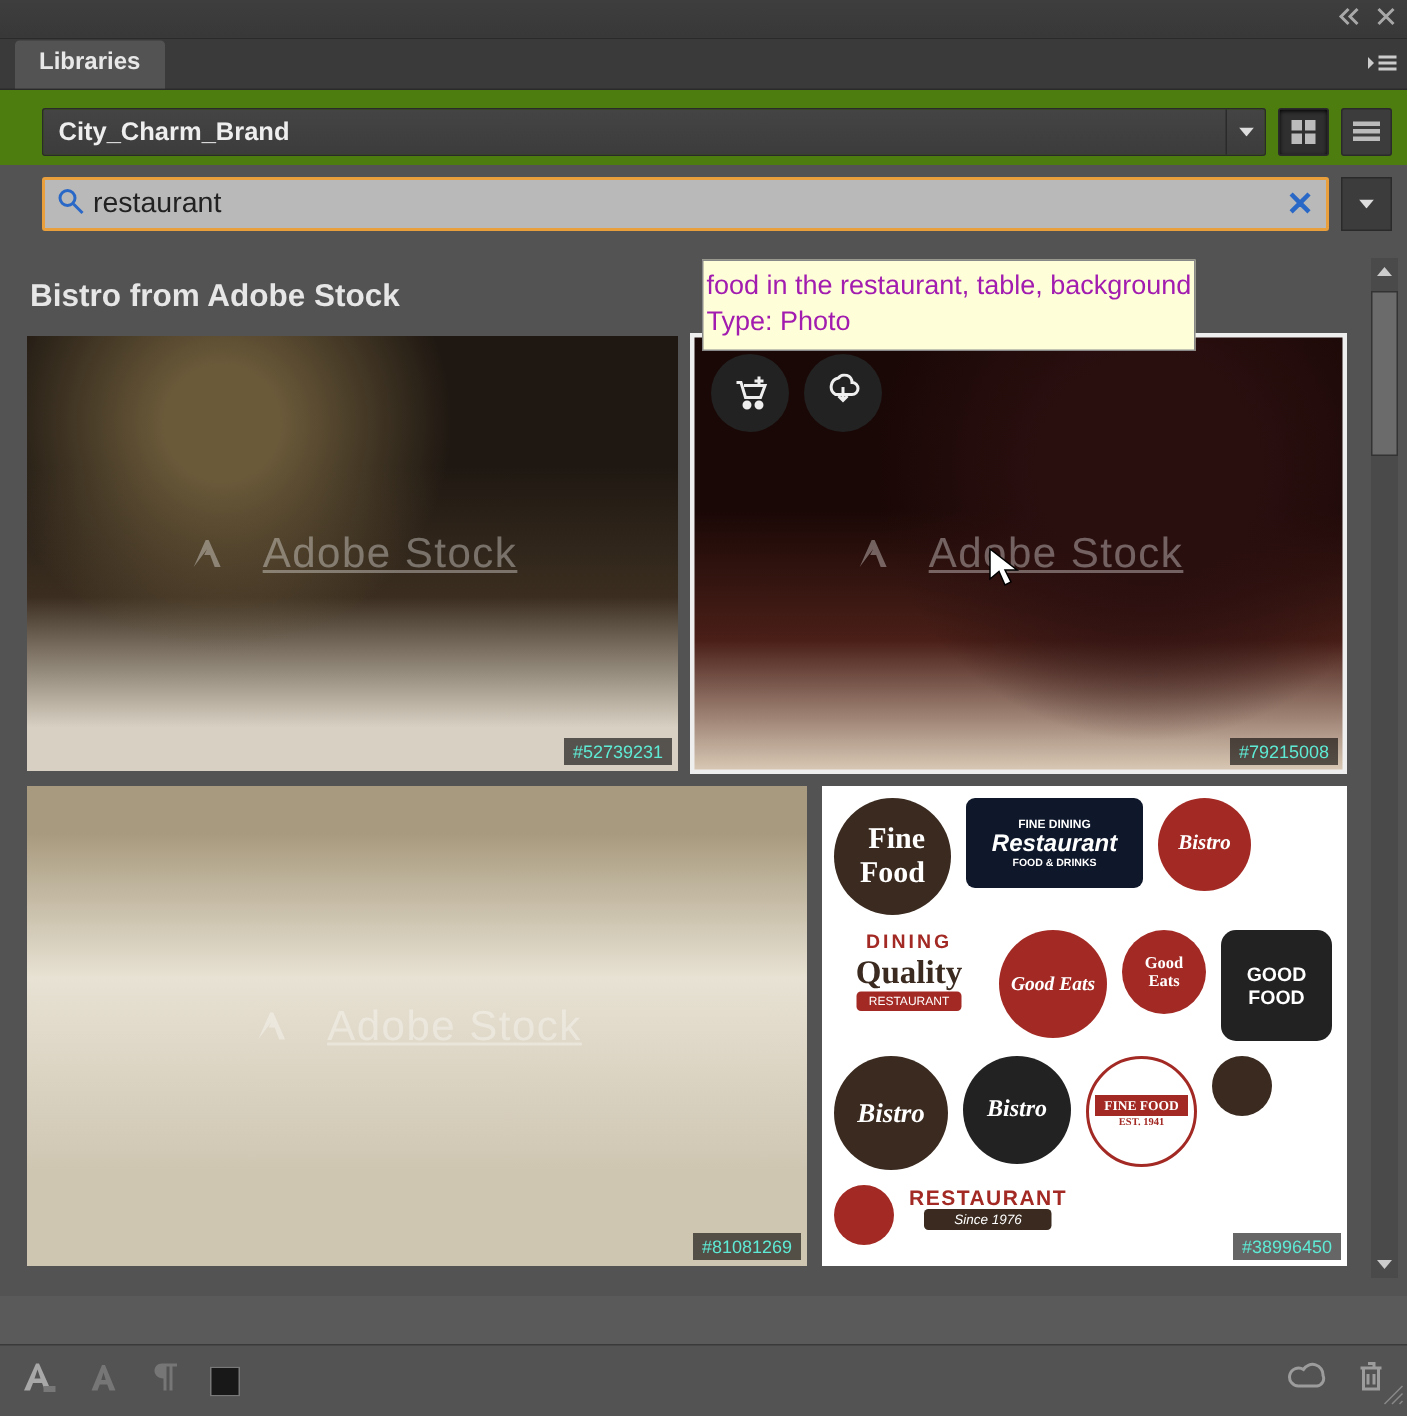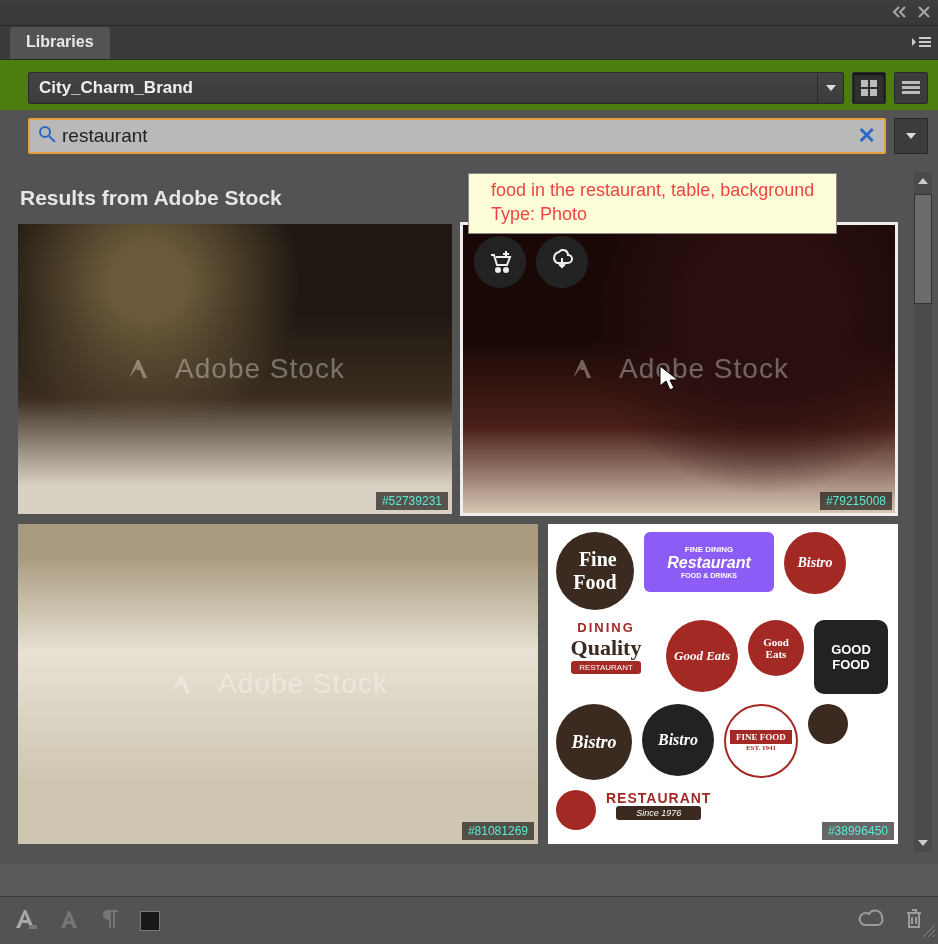--- a/index.html
+++ b/index.html
@@ -151,21 +151,21 @@
   }
   .watermark {
     position: absolute;
     left: 50%; top: 50%;
     transform: translate(-50%,-50%);
     color: rgba(255,255,255,.35);
     font-size: 28px;
     font-weight: 400;
     letter-spacing: 1px;
     white-space: nowrap;
-    display:flex; align-items:center; gap:24px;
+    display:flex; align-items:center; gap:24px;text-decoration:underline;
   }
   .id-badge {
     position: absolute;
     right: 4px; bottom: 4px;
     background: rgba(0,0,0,.6);
     color: #5eead4;
     font-size: 12px;
     padding: 2px 6px;
   }
   .hover-actions {
@@ -177,23 +177,23 @@
     width: 52px; height: 52px;
     border-radius: 50%;
     background: #222;
     display:flex;align-items:center;justify-content:center;
   }
   .tooltip {
     position: absolute;
     left: 468px; top: 9px;
     background: #feffd9;
     border: 1px solid #888;
-    padding: 4px 22px 6px;
+    padding: 4px 2px 6px;
     font-size: 18px;
-    color: #ef4444;
+    color: #a21caf;
     line-height: 1.35;
     z-index: 10;
     max-width: 410px;
   }
   .cursor {
     position: absolute;
     left: 662px; top: 215px;
     z-index: 11;
   }
   .scrollbar {
@@ -330,21 +330,21 @@
   </div>
 </div>
 
 <div class="results-area">
 
   <div class="tooltip">
     <div>food in the restaurant, table, background</div>
     <div>Type: Photo</div>
   </div>
 
-  <div class="results-title">Results from Adobe Stock</div>
+  <div class="results-title">Bistro from Adobe Stock</div>
 
   <div class="grid">
 
     <div class="thumb w1">
       <div class="img-fill photo1"></div>
       <div class="watermark">
         <svg width="26" height="26" viewBox="0 0 26 26">
             <path d="M4 22 L12 4 L14 4 L22 22 L18 22 L15 14 L11 14 L13 10 L13 10 M8 22 L4 22" fill="rgba(255,255,255,.35)"></path>
           </svg>
         <span>Adobe Stock</span>
@@ -392,21 +392,21 @@
           </svg>
         <span>Adobe Stock</span>
       </div>
       <div class="id-badge">#81081269</div>
     </div>
 
     <div class="thumb w3">
       <div class="img-fill photo4">
         <div class="badge-lg" style="width:78px;height:78px;background:#3a2a1f;font-size:20px;white-space:pre;text-align:right">Fine
 Food</div>
-        <div class="badge-rect" style="width:130px;height:60px;background:#8b5cf6;font-size:13px;">
+        <div class="badge-rect" style="width:118px;height:60px;background:#0f172a;font-size:13px;">
           <span style="font-size:8px">FINE DINING</span>
           <span style="font-style:italic;font-size:16px">Restaurant</span>
           <span style="font-size:7px">FOOD &amp; DRINKS</span>
         </div>
         <div class="badge-lg" style="width:62px;height:62px;background:#a32a24;font-size:14px;font-style:italic">Bistro</div>
         <div style="display:flex;flex-direction:column;align-items:center;width:100px">
           <span style="color:#a32a24;font-weight:700;letter-spacing:2px;font-size:13px">DINING</span>
           <span style="color:#3a2a1f;font-family:cursive;font-size:22px;font-weight:700">Quality</span>
           <span style="background:#a32a24;color:#fff;font-size:8px;padding:2px 8px;border-radius:3px">RESTAURANT</span>
         </div>

